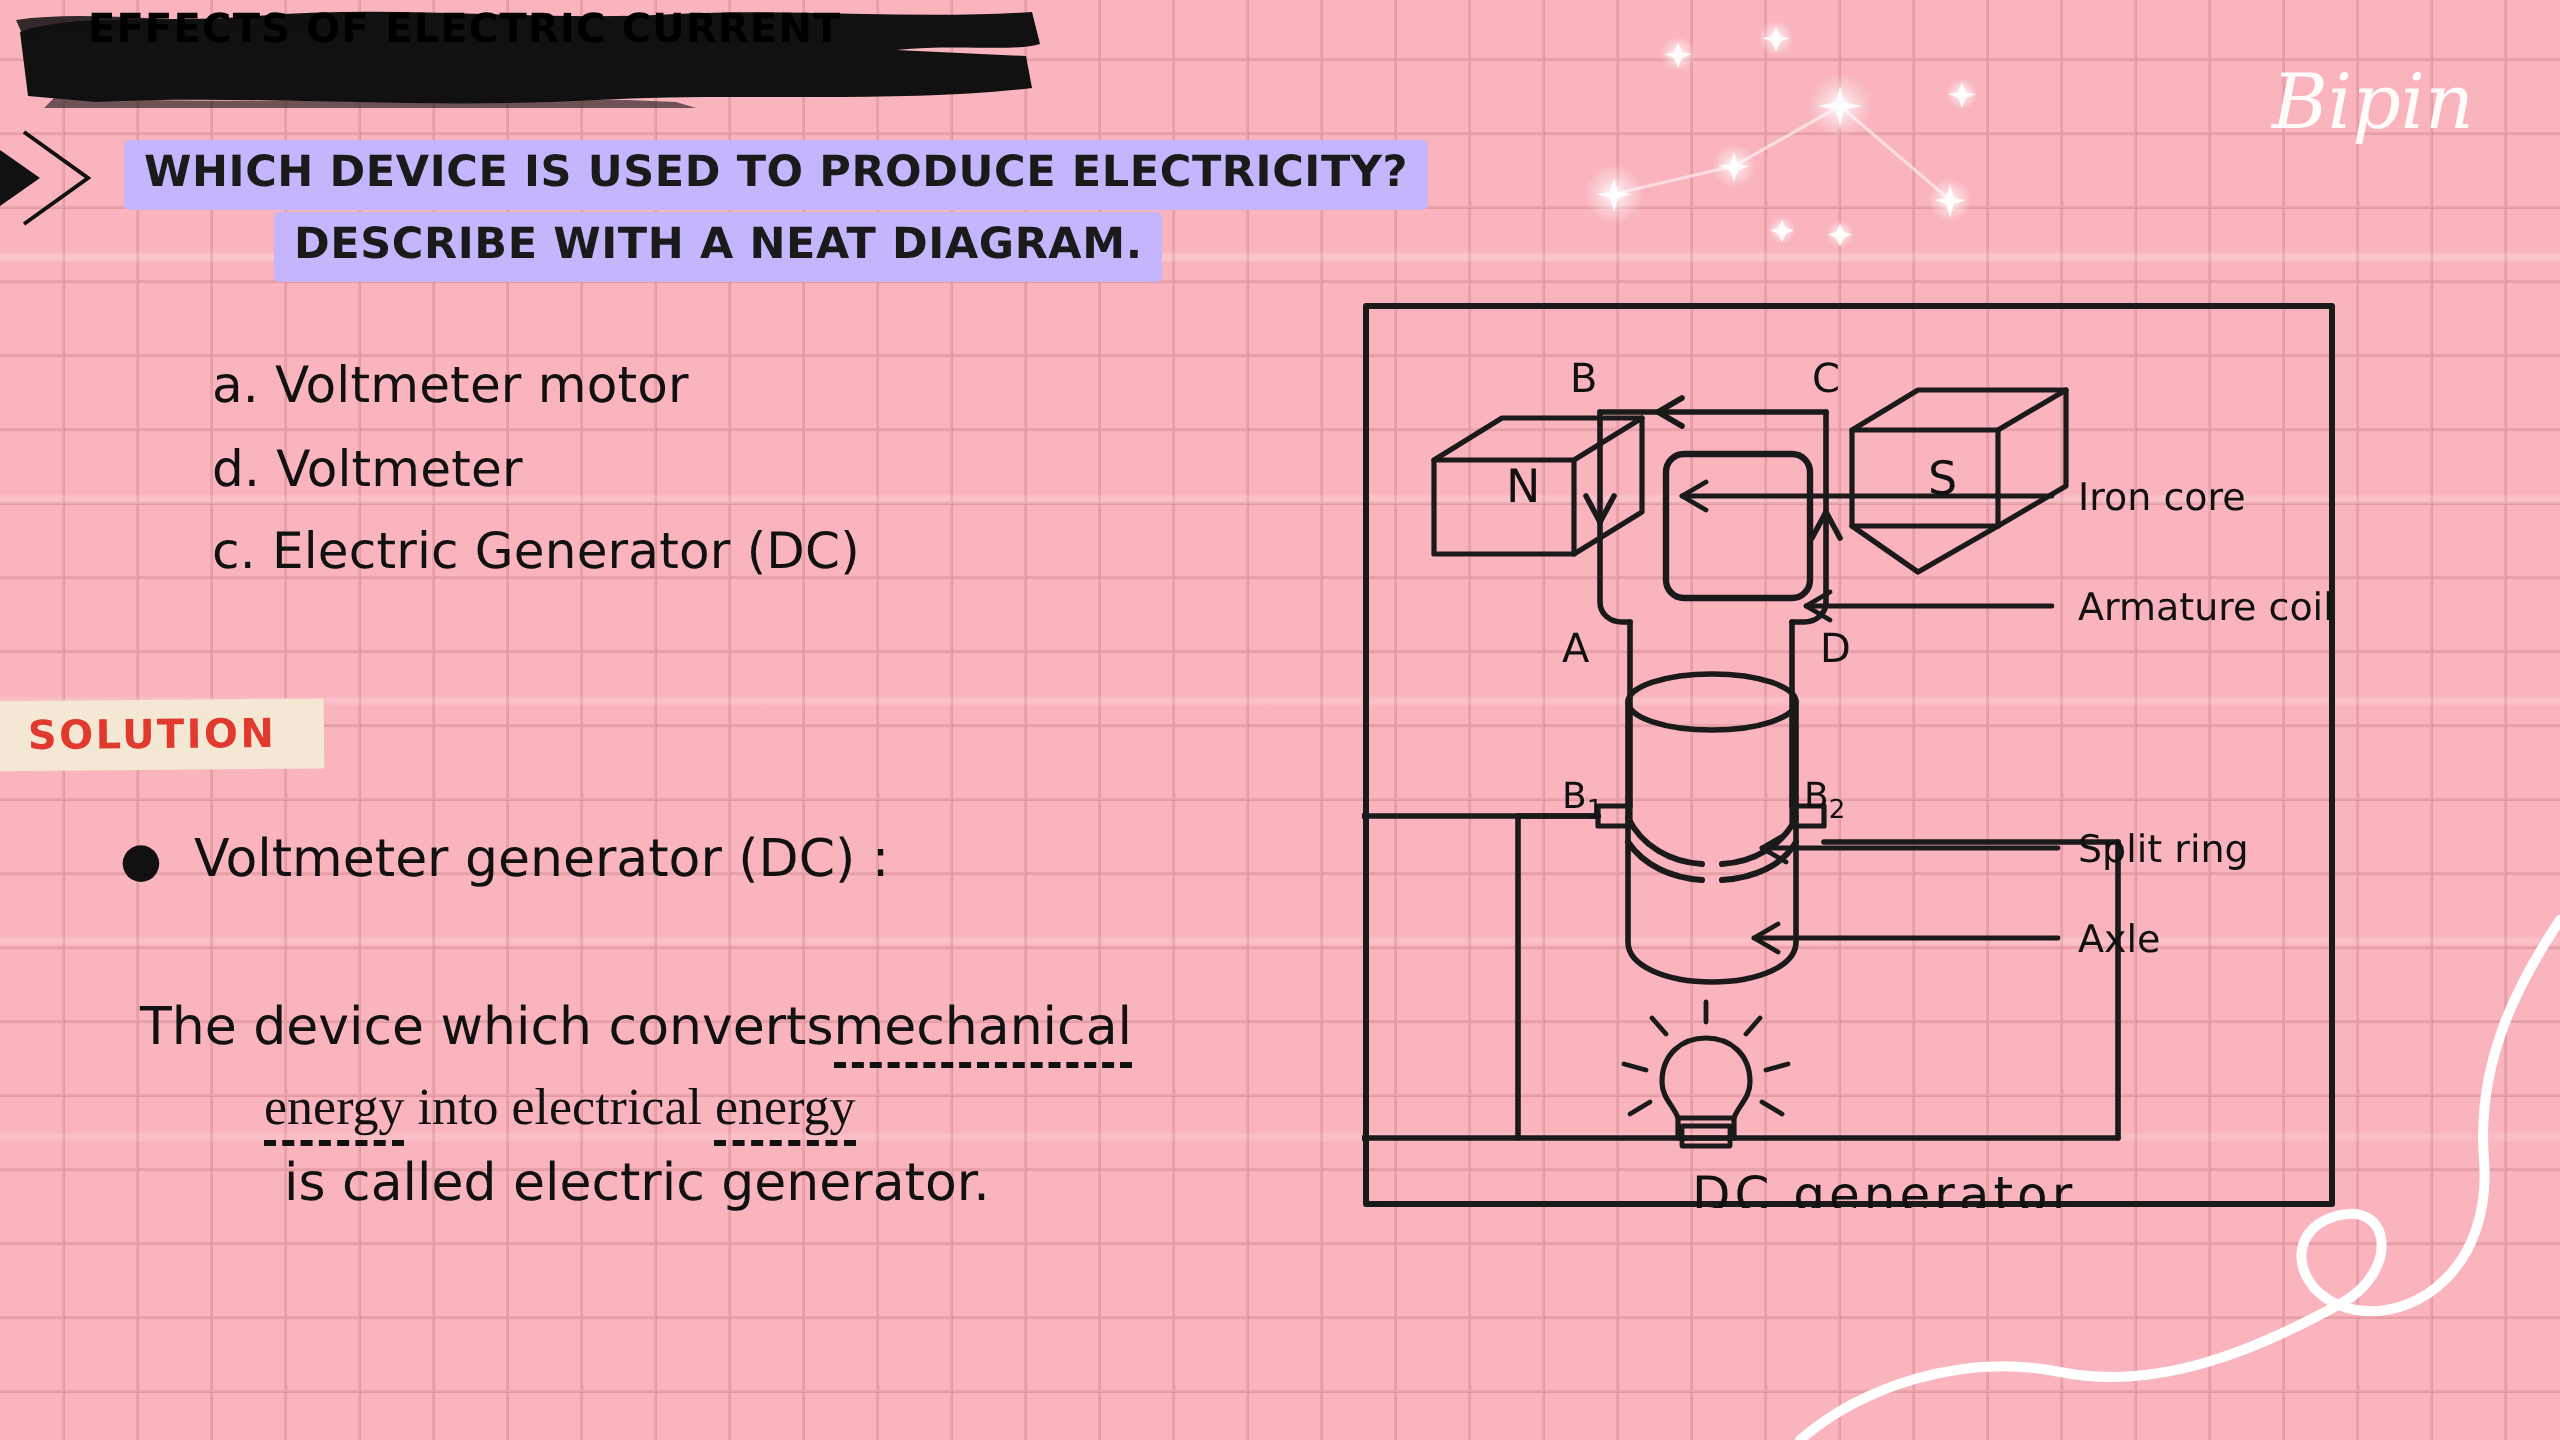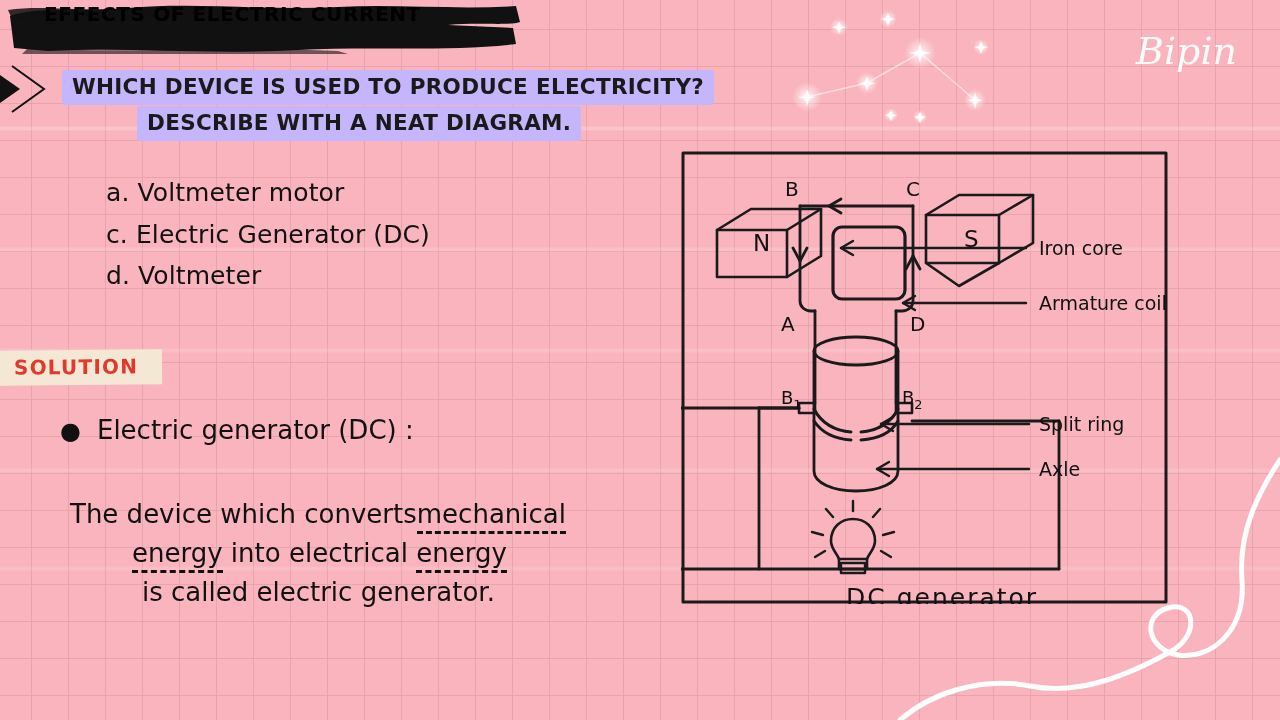--- a/index.html
+++ b/index.html
@@ -115,21 +115,21 @@
   }
   #answer-bullet .dot{ font-size:24px; line-height:1; }
 
   #definition{
     position:absolute; left:70px; top:495px; width:620px;
     font-family:"DejaVu Sans", sans-serif;
     font-size:26px; color:#111;
     line-height:39px;
   }
   #def-line-1{ display:block; text-align:left; white-space:nowrap; }
-  #def-line-2{ display:block; margin-left:62px; white-space:nowrap; }
+  #def-line-2{ display:block; margin-left:62px; white-space:nowrap;font-family:Liberation Serif, serif; }
   #def-line-3{ display:block; margin-left:72px; white-space:nowrap; }
   .dashed-u{
     border-bottom:3px dashed #111;
     padding-bottom:2px;
   }
 
   
   #diagram-frame{
     position:absolute; left:681px; top:151px;
     width:487px; height:453px;
@@ -164,31 +164,31 @@
   </svg>
 </div>
 
 <div id="question-block">
   <span class="q-line" id="q-line-1">WHICH DEVICE IS USED TO PRODUCE ELECTRICITY?</span>
   <span class="q-line" id="q-line-2">DESCRIBE WITH A NEAT DIAGRAM.</span>
 </div>
 
 <div id="options">
   <div class="option-item">a. Voltmeter motor</div>
+  <div class="option-item">d. Voltmeter</div>
   <div class="option-item">c. Electric Generator (DC)</div>
-  <div class="option-item">d. Voltmeter</div>
 </div>
 
 <div id="solution-tag">
   <span id="solution-label">SOLUTION</span>
 </div>
 
 <div id="answer-bullet">
   <span class="dot">●</span>
-  <span>Electric generator (DC) :</span>
+  <span>Voltmeter generator (DC) :</span>
 </div>
 
 <div id="definition">
   <span id="def-line-1">
     <span>The device which converts</span><span class="dashed-u">mechanical</span>
   </span>
   <span id="def-line-2">
     <span class="dashed-u">energy</span>
     <span>into electrical</span>
     <span class="dashed-u">energy</span>

